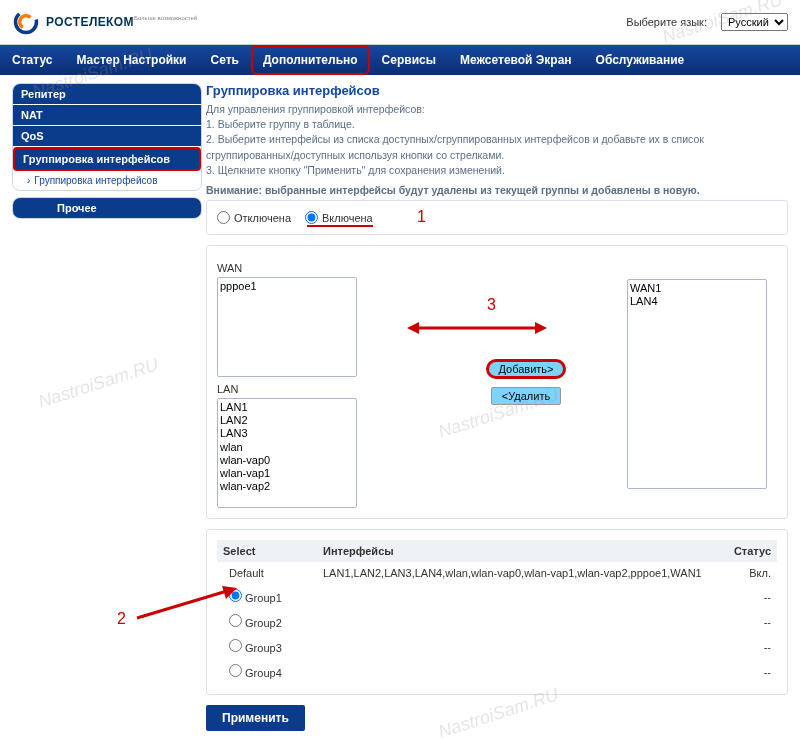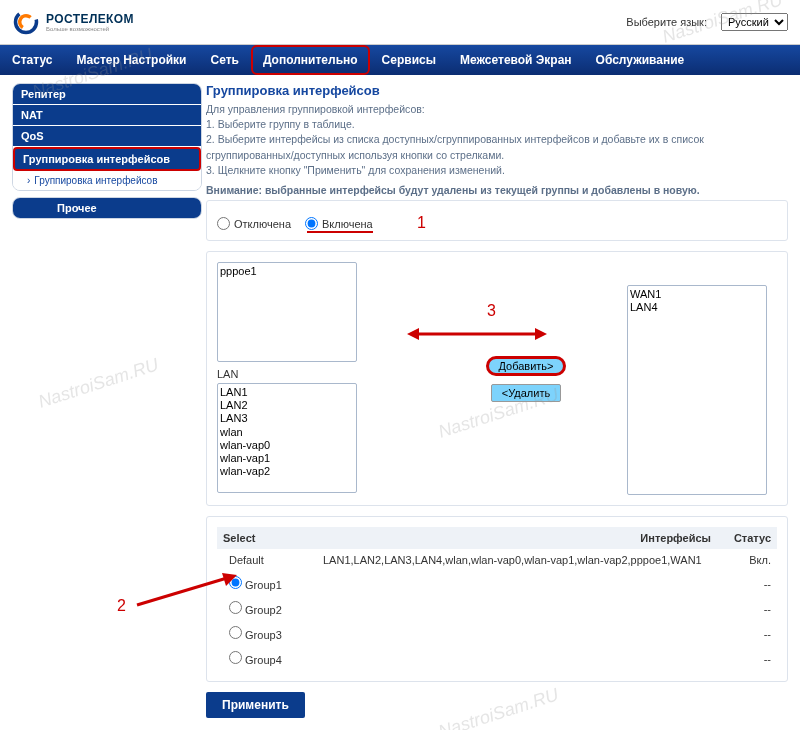--- a/index.html
+++ b/index.html
@@ -1,56 +1,56 @@
 <!DOCTYPE html>
 <html><head>
 <meta charset="utf-8">
 <style>
   * { box-sizing: border-box; margin: 0; padding: 0; }
   body { font-family: Arial, Helvetica, sans-serif; font-size: 11px; background: #fff; color: #333; width: 800px; }
   .top-bar { height: 44px; display: flex; justify-content: space-between; align-items: center; padding: 0 12px; }
   .logo-area { display: flex; align-items: center; gap: 6px; }
   .logo-swirl { width: 28px; height: 28px; }
-  .logo-text { display: flex; flex-direction: column; color: #003057; }
+  .logo-text { display: flex; flex-direction: row; color: #003057; }
   .logo-text .main { font-size: 12px; font-weight: bold; letter-spacing: 0.4px; }
   .logo-text .sub { font-size: 6px; color: #888; }
   .lang { display: flex; align-items: center; gap: 14px; font-size: 11px; }
   .lang select { font-size: 11px; padding: 1px 2px; }
   .main-nav { background: linear-gradient(#1648a0, #0b2d72); display: flex; border-top: 1px solid #ccc; }
   .main-nav .tab { color: #fff; font-weight: bold; font-size: 12px; padding: 8px 12px; cursor: pointer; white-space: nowrap; }
   .main-nav .tab.active { border: 2px solid #c00; border-radius: 6px; padding: 6px 10px; margin: 0; }
   .content { display: flex; gap: 4px; padding: 8px 12px 12px 12px; }
   .sidebar { width: 190px; flex-shrink: 0; }
   .sidebox { border: 1px solid #cdd6e3; border-radius: 8px; overflow: hidden; }
   .sidebox .item { background: #0b3c8c; color: #fff; font-weight: bold; font-size: 11px; padding: 4px 8px; border-bottom: 1px solid #fff; cursor: pointer; }
   .sidebox .item:last-child { border-bottom: none; padding-left: 44px; }
   .sidebox .item.highlight { border: 2px solid #c00; border-radius: 4px; }
   .sidebox .sub { background: #fff; color: #1648a0; padding: 4px 6px 4px 14px; font-size: 10px; display: flex; align-items: center; gap: 4px; cursor: pointer; }
   .sidebox .sub .caret { color: #1648a0; }
   .main { flex: 1; }
   .main h2 { color: #1648a0; font-size: 13px; font-weight: bold; margin-bottom: 4px; }
   .intro { color: #5c6f88; font-size: 10.5px; line-height: 1.45; margin-bottom: 6px; }
   .warn { color: #5c6f88; font-size: 10.5px; font-weight: normal; margin-bottom: 4px; }
   .panel { border: 1px solid #dde3ec; border-radius: 3px; background: #fff; padding: 10px; margin-bottom: 10px; }
-  .radio-row { display: flex; align-items: center; gap: 14px; position: relative; margin-top: 6px; }
+  .radio-row { display: flex; align-items: center; gap: 14px; position: relative; }
   .radio-row label { font-size: 11px; color: #333; display: flex; align-items: center; gap: 4px; }
   .radio-underline { position: absolute; left: 90px; height: 2px; width: 66px; background: #c00; bottom: -3px; }
   .ann { position: absolute; color: #c00; font-size: 16px; font-weight: normal; font-family: Arial; pointer-events: none; }
   .iface-wrap { display: flex; gap: 6px; }
   .iface-left { flex: 1; }
   .iface-mid { width: 190px; display: flex; flex-direction: column; justify-content: center; align-items: center; gap: 8px; }
   .iface-right { width: 150px; display: flex; align-items: flex-start; }
   .section-label { font-size: 11px; color: #333; margin: 6px 0 3px 0; display: block; }
   select.listbox { width: 140px; height: 100px; font-size: 11px; padding: 2px; border: 1px solid #a9b8cc; background: #fff; }
   select.listbox.tall { height: 210px; width: 140px; }
   .btn { font-size: 11px; padding: 2px 10px; background: #7dd3fc; border: 1px solid #999; border-radius: 2px; cursor: pointer; }
   .btn.ring { border: 3px solid #c00; padding: 1px 9px; border-radius: 10px; }
   .arrow-red { width: 140px; height: 20px; margin-bottom: 2px; }
   .table { width: 100%; border-collapse: collapse; font-size: 11px; }
-  .table thead th { background: #eef2f7; font-weight: bold; padding: 5px 6px; text-align: right; color: #333; }
+  .table thead th { background: #eef2f7; font-weight: bold; padding: 5px 6px; text-align: left; color: #333; }
   .table thead th:first-child { text-align: left; width: 100px; }
   .table thead th:last-child { text-align: right; width: 60px; }
   .table td { padding: 5px 6px; border-bottom: 0; }
   .table td.sel { padding-left: 12px; }
   .table td:last-child { text-align: right; }
   .apply-btn { background: #0b3c8c; color: #fff; border: none; padding: 6px 16px; font-size: 12px; font-weight: bold; border-radius: 2px; cursor: pointer; }
   .spacer { height: 6px; }
   .watermark { position: absolute; color: rgba(150,150,150,0.25); font-size: 18px; font-style: italic; transform: rotate(-18deg); pointer-events: none; }
 </style>
 </head>
@@ -125,20 +125,21 @@
 
     <div class="panel" style="position:relative;">
       <span class="ann" style="left:280px; top:50px;">3</span>
       <svg class="arrow-red" style="position:absolute; left:200px; top:72px;" viewBox="0 0 140 20">
         <line x1="10" y1="10" x2="130" y2="10" stroke="#c00" stroke-width="3"></line>
         <polygon points="0,10 12,4 12,16" fill="#c00"></polygon>
         <polygon points="140,10 128,4 128,16" fill="#c00"></polygon>
       </svg>
       <div class="iface-wrap">
         <div class="iface-left">
+          <span class="section-label">WAN</span>
           <select class="listbox" multiple="" id="wan-list">
               <option>pppoe1</option>
             </select>
           <span class="section-label">LAN</span>
           <select class="listbox" multiple="" id="lan-list" style="height:110px;">
               <option>LAN1</option>
               <option>LAN2</option>
               <option>LAN3</option>
               <option>wlan</option>
               <option>wlan-vap0</option>

